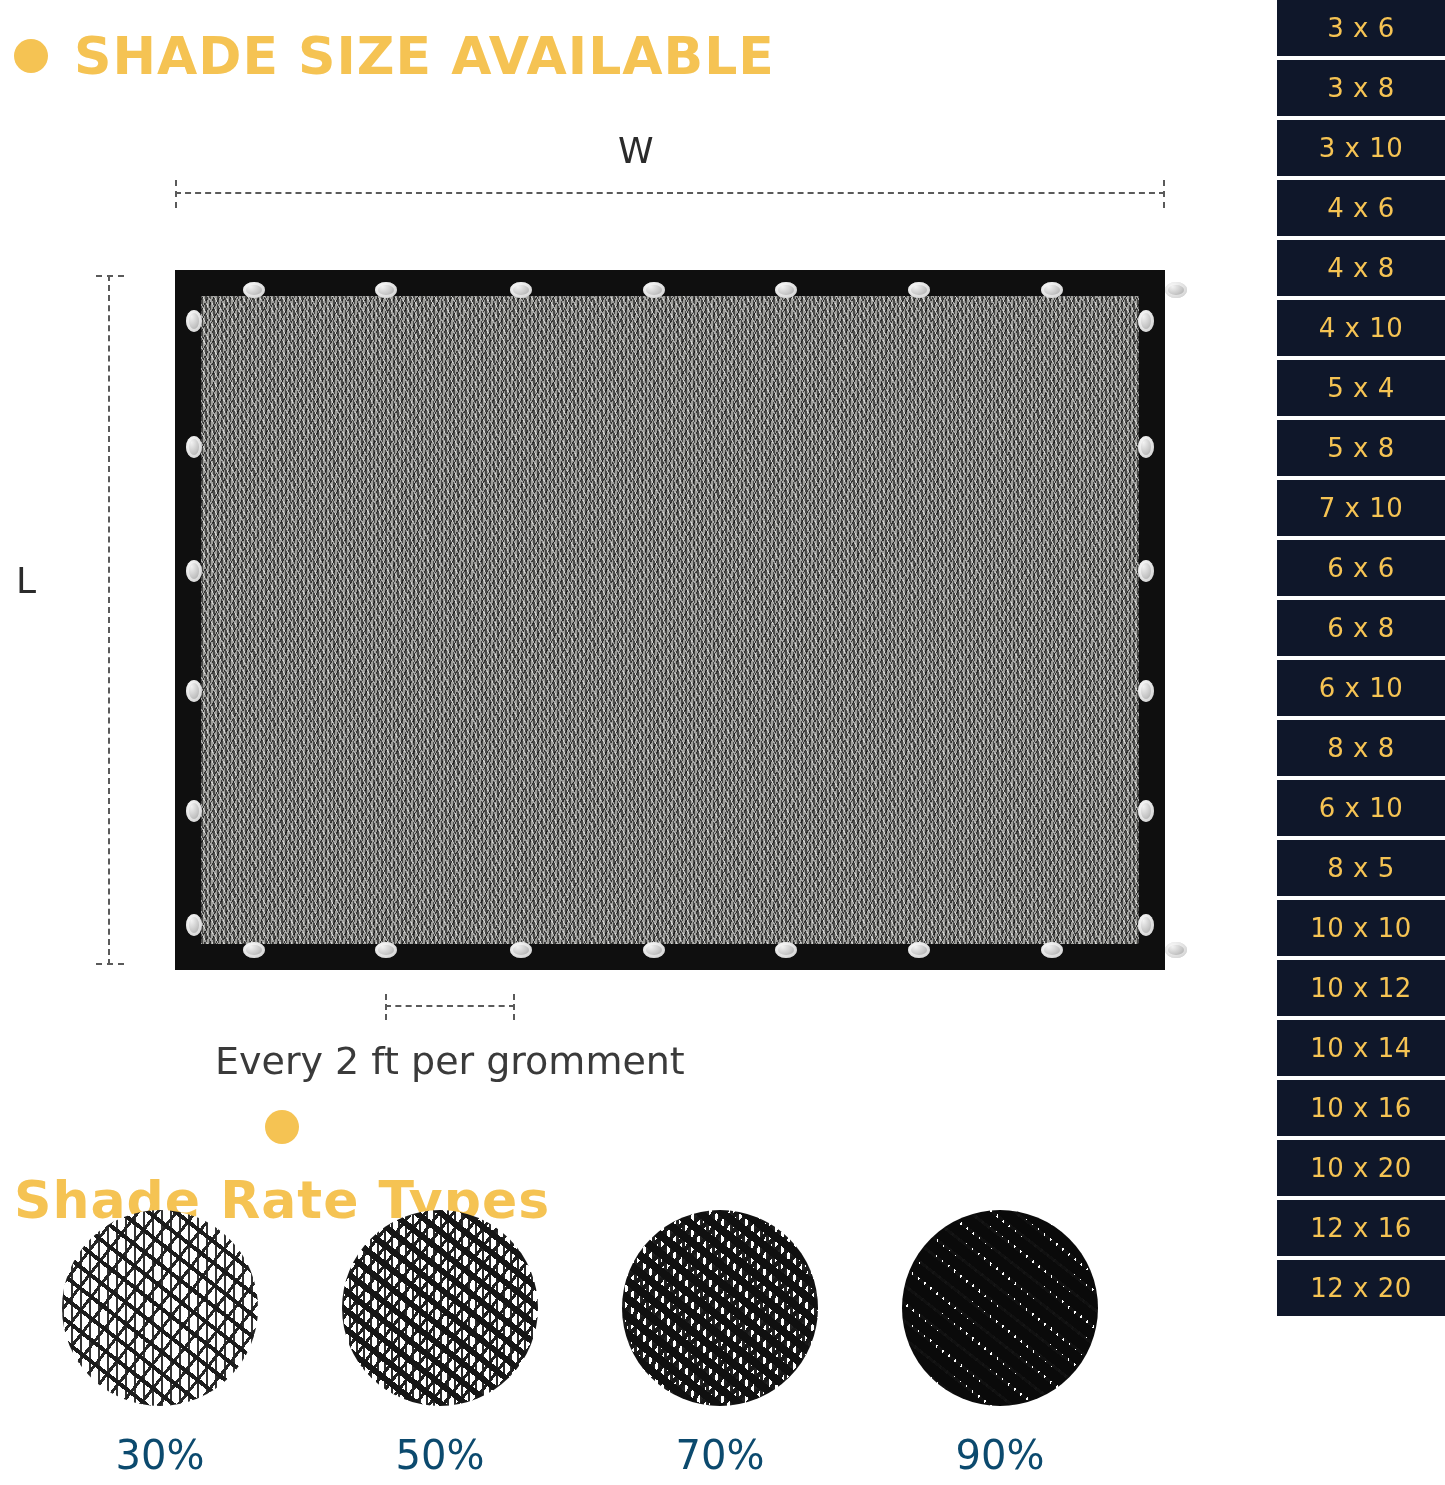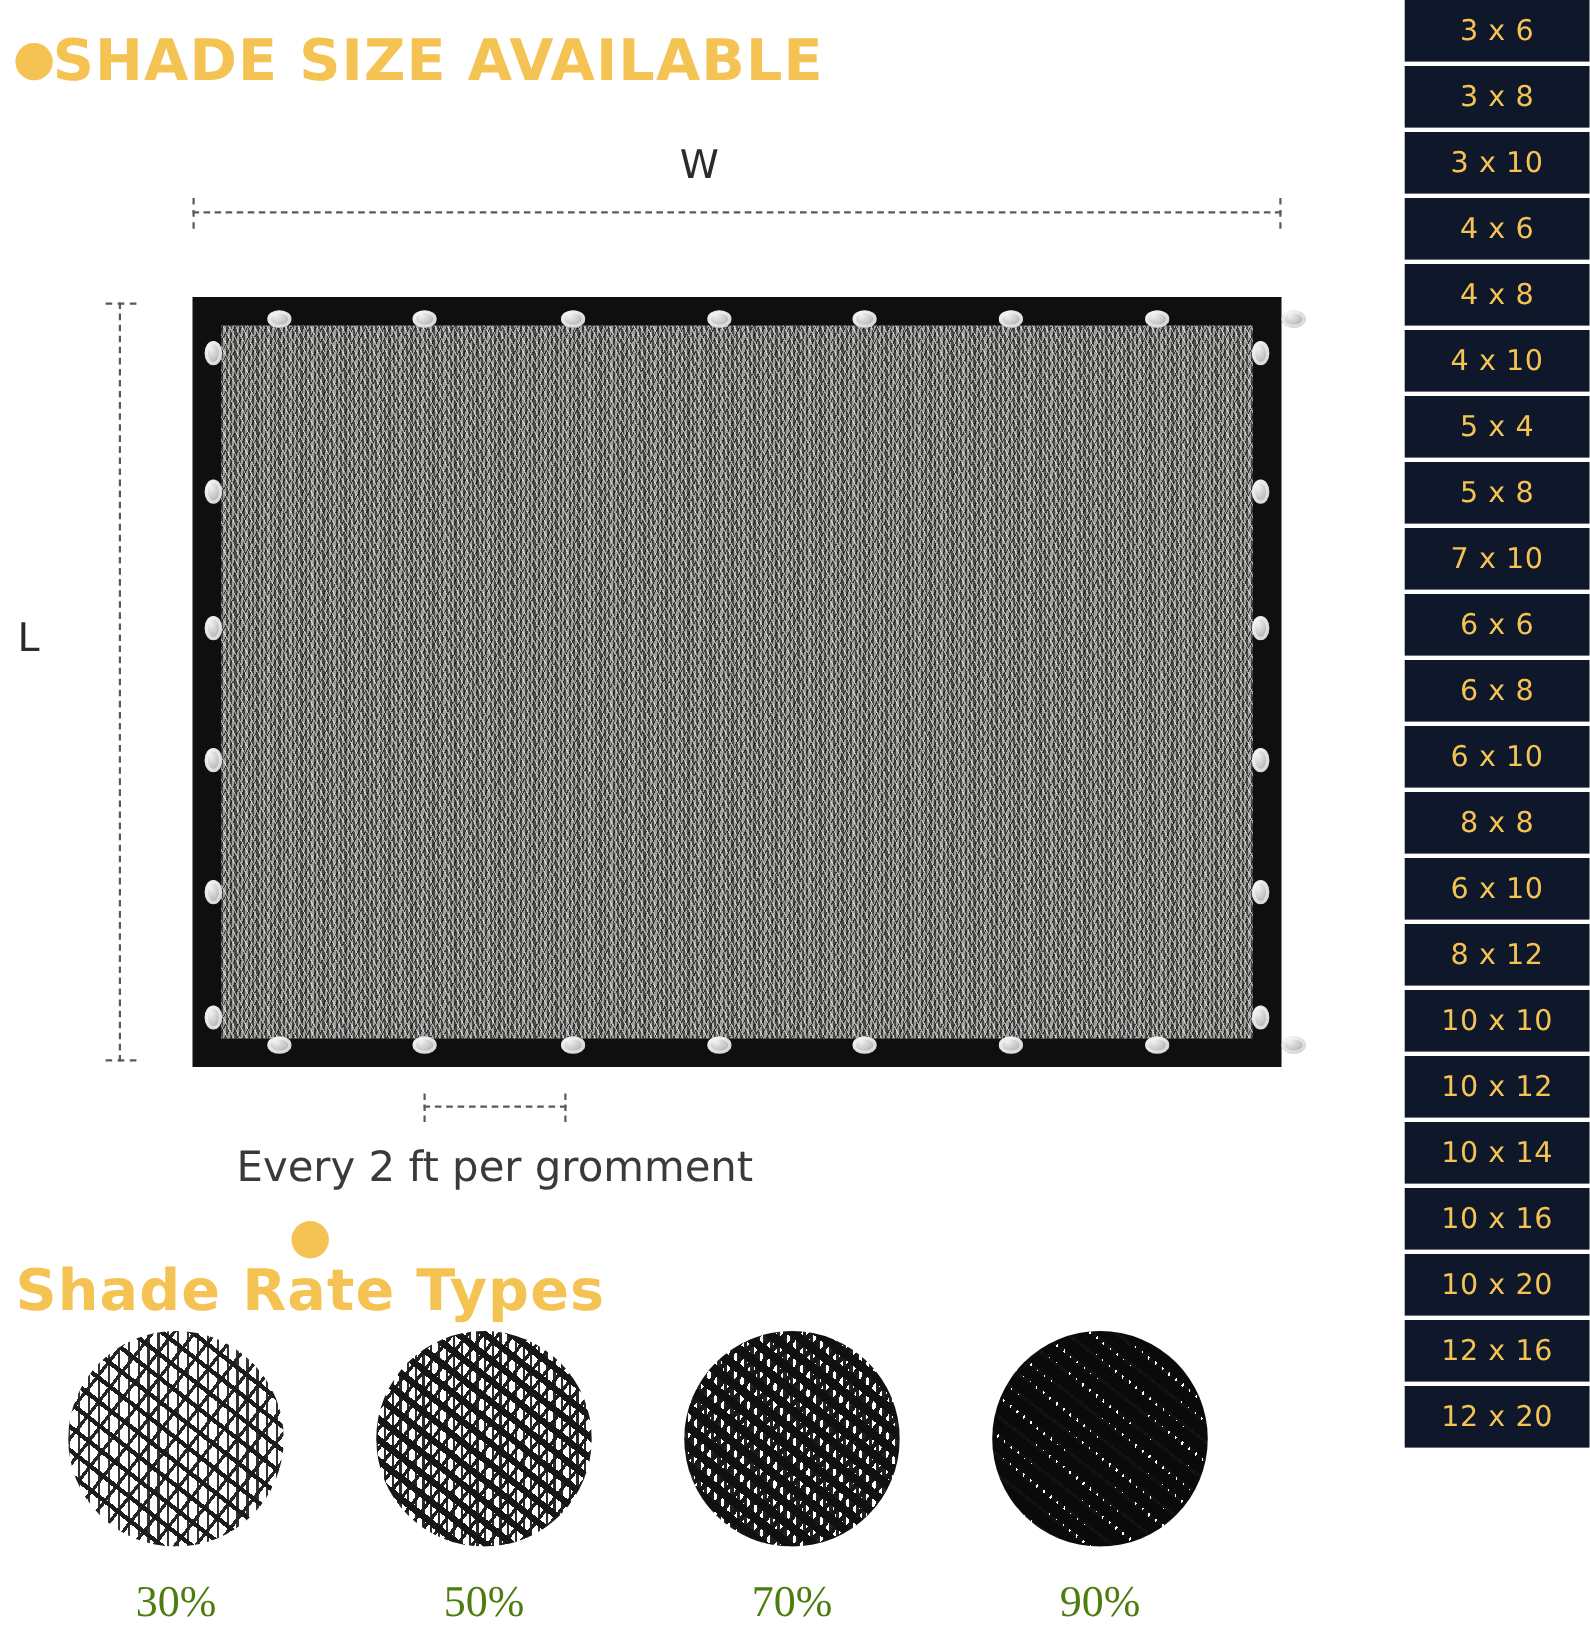--- a/index.html
+++ b/index.html
@@ -35,20 +35,21 @@
     font-family: "DejaVu Sans", sans-serif;
     letter-spacing: 0.5px;
     white-space: nowrap;
   }
 
   
   .heading {
     position: absolute;
     display: flex;
     align-items: center;
+    gap: 26px;
   }
   .bullet {
     width: 34px;
     height: 34px;
     border-radius: 50%;
     background: #f5c353;
     flex: 0 0 auto;
   }
   .heading-text {
     color: #f5c353;
@@ -228,22 +229,21 @@
   }
   .swatch-90 {
     background-image:
       repeating-linear-gradient(38deg, #0a0a0a 0 11px, rgba(255,255,255,0) 11px 14px),
       repeating-linear-gradient(128deg, #101010 0 6px, rgba(255,255,255,0) 6px 8px),
       repeating-linear-gradient(90deg, #151515 0 4px, rgba(255,255,255,0) 4px 6px);
   }
   .rate-label {
     margin-top: 26px;
     font-size: 40px;
-    color: #4d7c0f;
-    font-family: Liberation Serif, serif;
+    color: #0c4a6e;
   }
 </style>
 </head>
 <body>
 
 <div class="heading" id="heading-shade-size">
   <span class="bullet"></span>
   <span class="heading-text">SHADE SIZE AVAILABLE</span>
 </div>
 
@@ -329,21 +329,21 @@
   <div class="size-chip">4 x 8</div>
   <div class="size-chip">4 x 10</div>
   <div class="size-chip">5 x 4</div>
   <div class="size-chip">5 x 8</div>
   <div class="size-chip">7 x 10</div>
   <div class="size-chip">6 x 6</div>
   <div class="size-chip">6 x 8</div>
   <div class="size-chip">6 x 10</div>
   <div class="size-chip">8 x 8</div>
   <div class="size-chip">6 x 10</div>
-  <div class="size-chip">8 x 12</div>
+  <div class="size-chip">8 x 5</div>
   <div class="size-chip">10 x 10</div>
   <div class="size-chip">10 x 12</div>
   <div class="size-chip">10 x 14</div>
   <div class="size-chip">10 x 16</div>
   <div class="size-chip">10 x 20</div>
   <div class="size-chip">12 x 16</div>
   <div class="size-chip">12 x 20</div>
 </div>
 
 </body></html>

